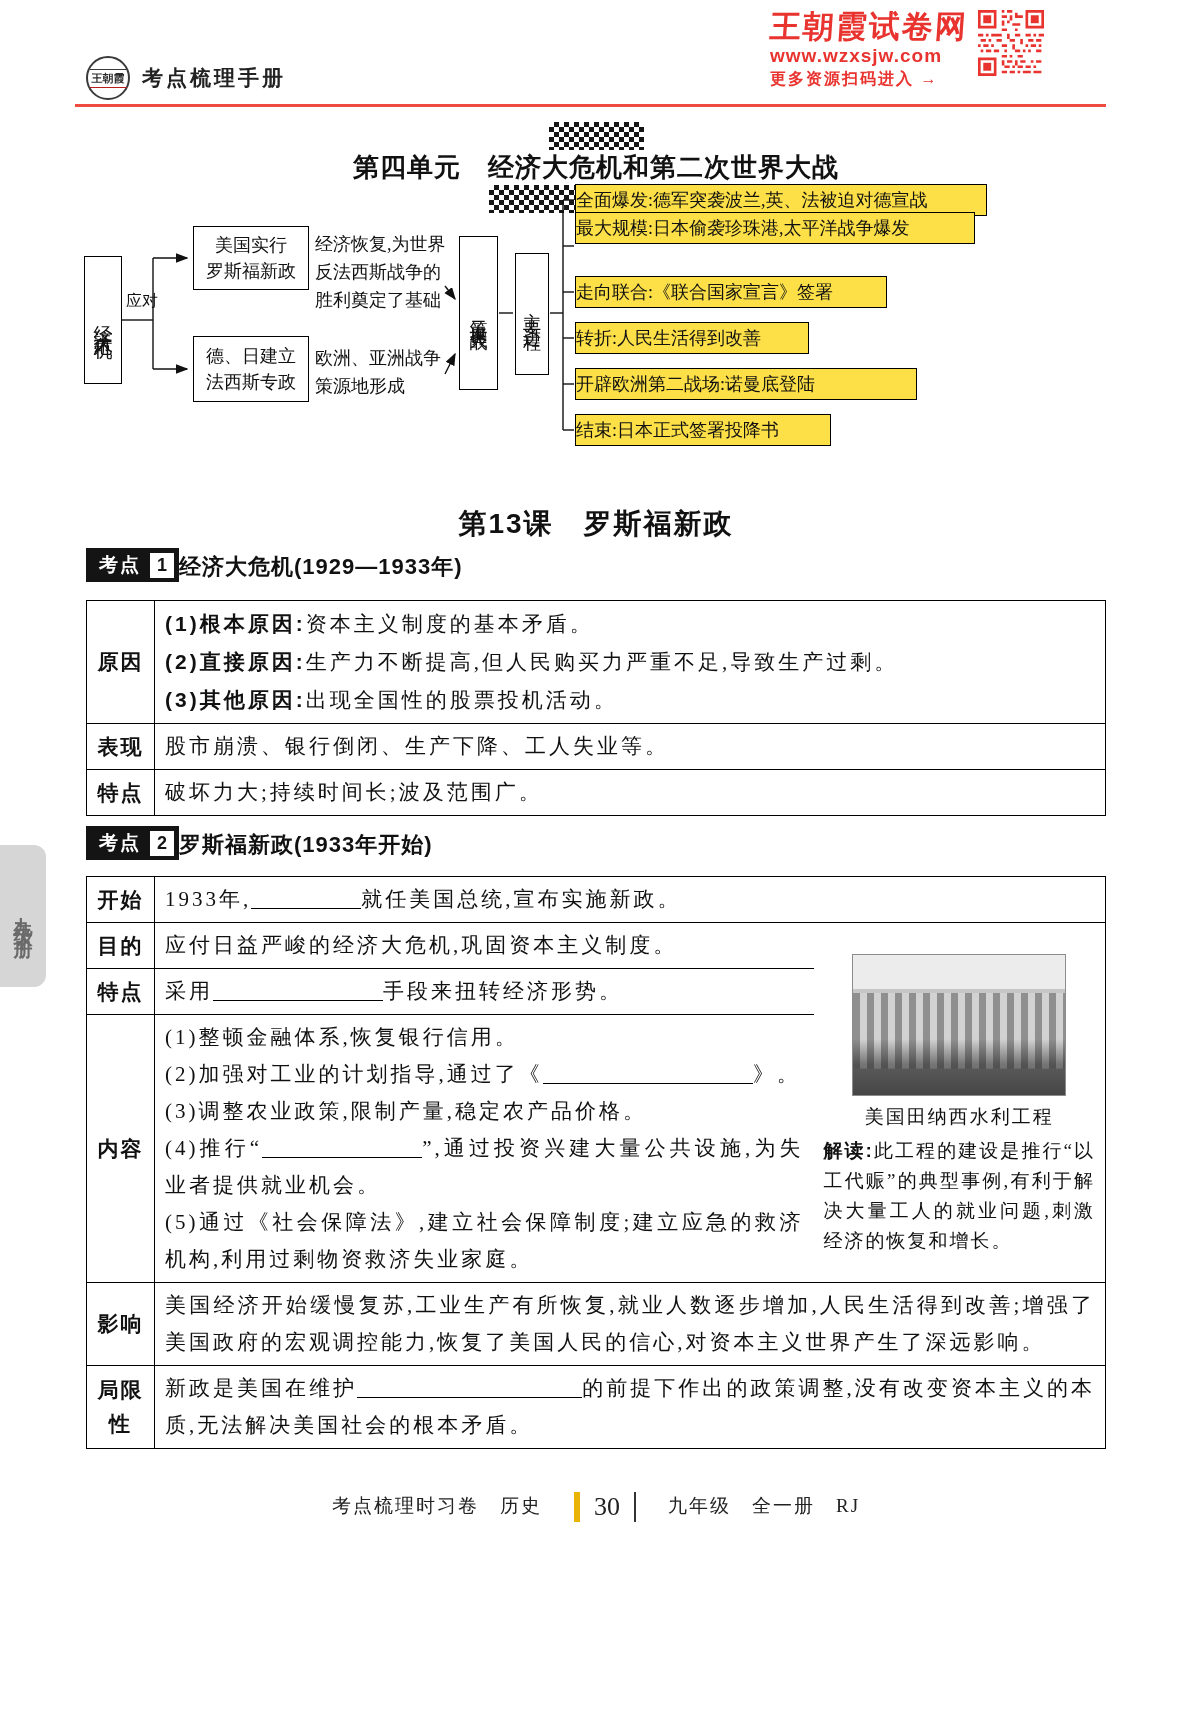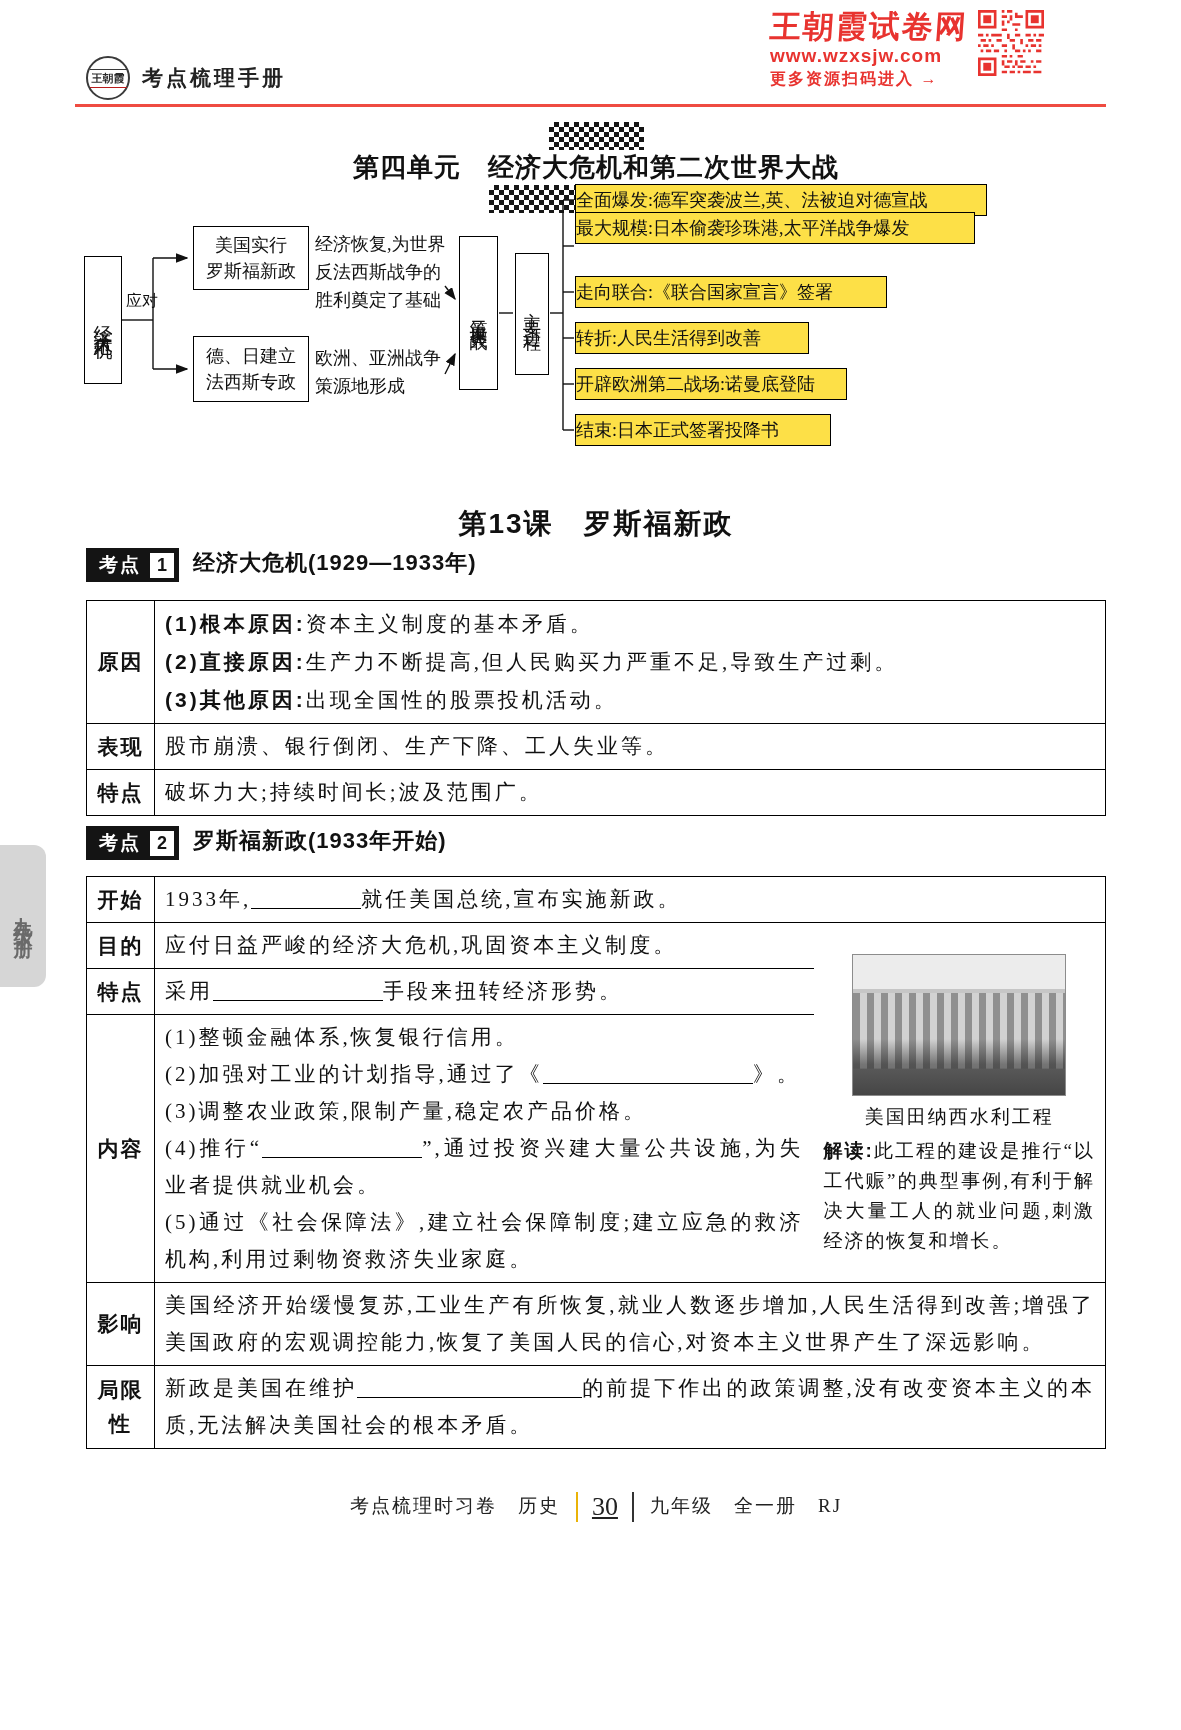--- a/index.html
+++ b/index.html
@@ -48,21 +48,21 @@
   .pre-line { white-space:pre-line; }
   .vtext { writing-mode:vertical-rl; letter-spacing:4px; }
   .cm-text { position:absolute; white-space:pre-line; line-height:28px; }
   .cm-label { position:absolute; font-size:16px; }
   .cm-event { position:absolute; left:500px; height:32px; border:1.5px solid #000; background:#fde047;
               display:flex; align-items:center; padding:0 0; white-space:nowrap; }
 
   
   .lesson-title { position:absolute; top:505px; left:86px; width:1020px; text-align:center;
                   font-family:"Liberation Sans",sans-serif; font-weight:bold; font-size:28px; letter-spacing:2px; }
-  .kp-row { position:absolute; left:86px; display:flex; align-items:flex-start; gap:14px; }
+  .kp-row { position:absolute; left:86px; display:flex; align-items:flex-end; }
   .kp-badge { display:flex; align-items:center; gap:9px; background:#141414; color:#fff;
               font-family:"Liberation Sans",sans-serif; font-weight:bold; font-size:19px;
               padding:4px 5px 4px 13px; letter-spacing:2px; }
   .kp-num { background:#fff; color:#141414; font-size:18px; width:24px; height:25px; line-height:25px;
             text-align:center; letter-spacing:0; }
   .kp-title { font-family:"Liberation Sans",sans-serif; font-weight:bold; font-size:22px; letter-spacing:1px; }
 
   
   .tbl { position:absolute; left:86px; width:1020px; border-collapse:collapse;
          font-size:21px; letter-spacing:3px; table-layout:fixed; }
@@ -89,23 +89,23 @@
 
   
   .side-tab { position:absolute; left:0; top:845px; width:46px; height:142px; background:#d6d6d6;
               border-radius:0 12px 12px 0; display:flex; align-items:center; justify-content:center; }
   .side-tab span { writing-mode:vertical-rl; font-family:"Liberation Sans",sans-serif; font-weight:bold;
                    font-size:19px; color:#6a6a6a; letter-spacing:6px; }
 
   
   .footer { position:absolute; top:1492px; left:86px; width:1020px; text-align:center;
             font-size:19px; color:#222; letter-spacing:2px; }
-  .footer .pagenum { display:inline-block; margin:0 16px; padding:0 14px;
-                     border-left:2px solid #eab308; border-right:2px solid #333;
-                     font-size:26px; vertical-align:-3px; letter-spacing:0;text-decoration:underline; }
+  .footer .pagenum { display:inline-block; margin:0 32px; padding:0 14px;
+                     border-left:6px solid #eab308; border-right:2px solid #333;
+                     font-size:26px; vertical-align:-3px; letter-spacing:0; }
 </style>
 </head>
 <body>
 
 <div class="page">
 
   <div class="sitebox">
     <div class="sitebox-text">
       <div class="site-name">王朝霞试卷网</div>
       <div class="site-url">www.wzxsjw.com</div>
@@ -179,21 +179,21 @@
     <div class="cm-text" style="left:240px; top:172px; width:154px;">欧洲、亚洲战争
 策源地形成</div>
 
     <div class="cm-box vtext" style="left:384px; top:64px; width:39px; height:154px; letter-spacing:2px;">第二次世界大战</div>
     <div class="cm-box vtext" style="left:440px; top:81px; width:34px; height:122px; letter-spacing:8px;">主要进程</div>
 
     <div class="cm-event" style="top:12px;  width:412px;">全面爆发:德军突袭波兰,英、法被迫对德宣战</div>
     <div class="cm-event" style="top:40px;  width:400px;">最大规模:日本偷袭珍珠港,太平洋战争爆发</div>
     <div class="cm-event" style="top:104px; width:312px;">走向联合:《联合国家宣言》签署</div>
     <div class="cm-event" style="top:150px; width:234px;">转折:人民生活得到改善</div>
-    <div class="cm-event" style="top:196px; width:272px;">开辟欧洲第二战场:诺曼底登陆</div>
+    <div class="cm-event" style="top:196px; width:342px;">开辟欧洲第二战场:诺曼底登陆</div>
     <div class="cm-event" style="top:242px; width:256px;">结束:日本正式签署投降书</div>
   </div>
 
   <h2 class="lesson-title">第13课　罗斯福新政</h2>
 
   <div class="kp-row" style="top:548px;">
     <div class="kp-badge">
       <span>考点</span>
       <span class="kp-num">1</span>
     </div>

